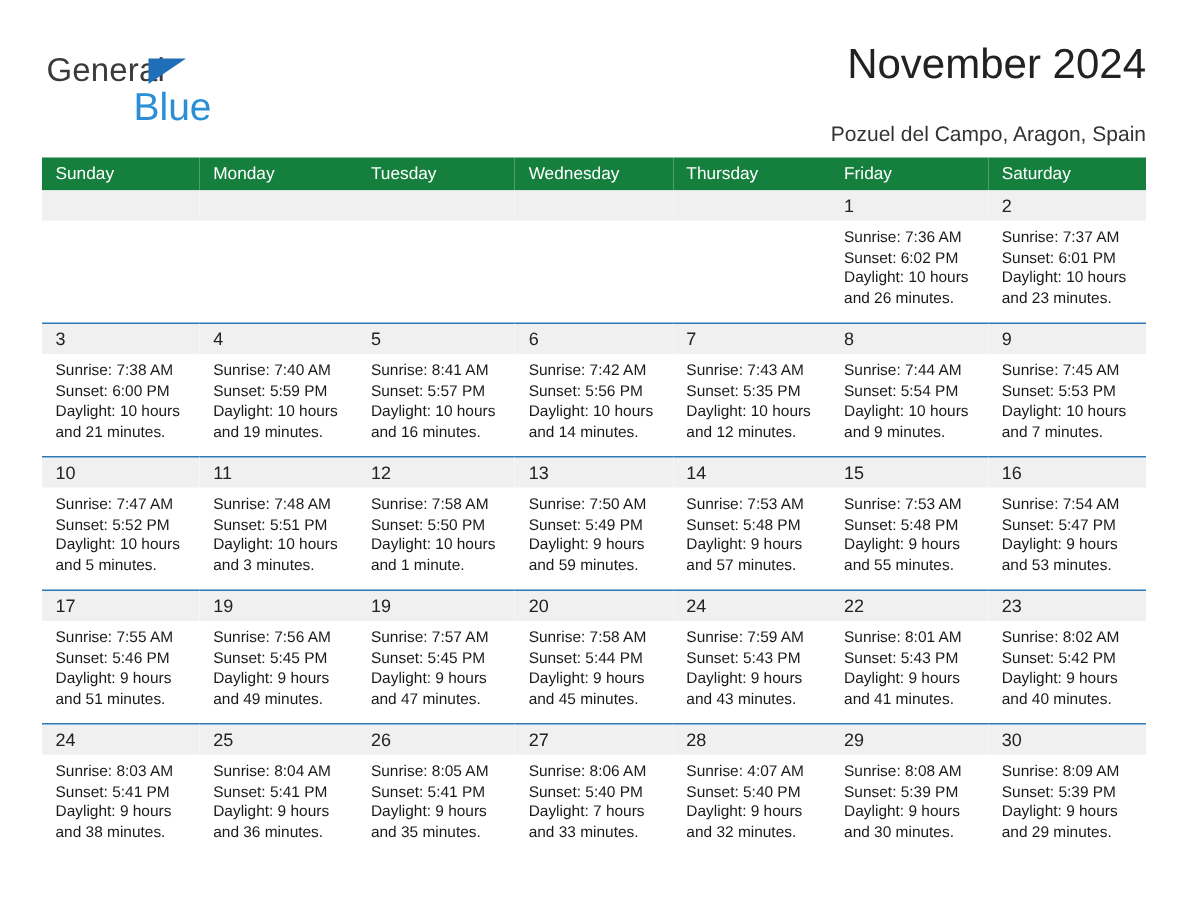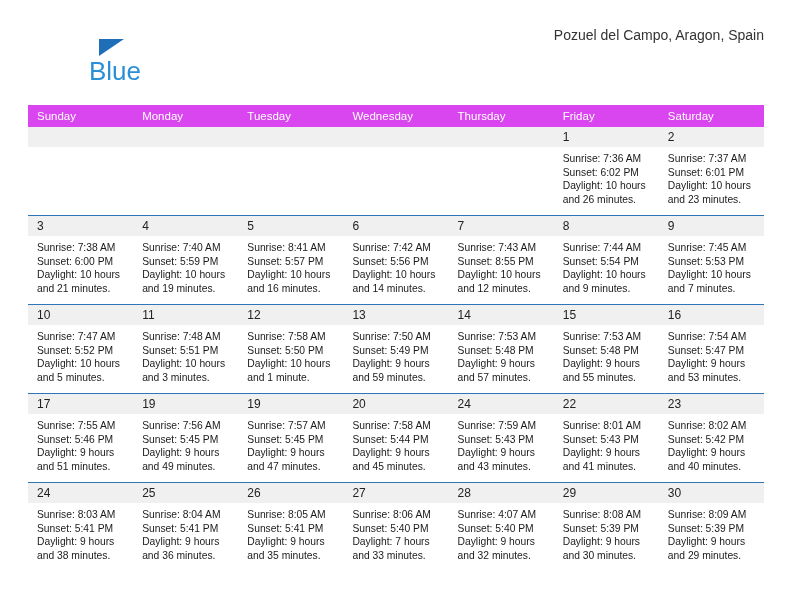--- a/index.html
+++ b/index.html
@@ -68,38 +68,38 @@
     top: 0;
     text-align: right;
   }
   .cal-title {
     font-size: 28px;
     color: #222222;
     line-height: 34px;
     white-space: nowrap;
   }
   .cal-subtitle {
-    margin-top: 0;
+    margin-top: 20px;
     font-size: 14px;
     color: #333333;
     line-height: 18px;
     white-space: nowrap;
   }
 
   
   .calendar {
     position: absolute;
     left: 28px;
     top: 105px;
     width: 736px;
     border-collapse: collapse;
     table-layout: fixed;
   }
   .calendar th {
-    background: #d946ef;
+    background: #15803d;
     color: #ffffff;
     font-size: 11.5px;
     font-weight: normal;
     text-align: left;
     padding: 5px 0 5px 9px;
     height: 19px;
     box-sizing: border-box;
     border: none;
   }
   .calendar td {
@@ -133,25 +133,27 @@
   .cell-body .wrap { white-space: normal; }
 </style>
 </head>
 <body>
 
 <div class="page">
 
   <div class="header">
 
     <div class="logo">
+      <span class="logo-general">General</span>
       <span class="logo-tri"></span>
       <span class="logo-blue">Blue</span>
     </div>
 
     <div class="title-wrap">
+      <div class="cal-title">November 2024</div>
       <div class="cal-subtitle">Pozuel del Campo, Aragon, Spain</div>
     </div>
 
   </div>
 
   <table class="calendar">
     <thead>
       <tr id="weekday-row">
           <th>Sunday</th>
           <th>Monday</th>
@@ -231,21 +233,21 @@
             <div class="cell-body">
               <div class="">Sunrise: 7:42 AM</div>
               <div class="">Sunset: 5:56 PM</div>
               <div class="wrap">Daylight: 10 hours and 14 minutes.</div>
             </div>
           </td>
           <td>
             <div class="daynum">7</div>
             <div class="cell-body">
               <div class="">Sunrise: 7:43 AM</div>
-              <div class="">Sunset: 8:55 PM</div>
+              <div class="">Sunset: 5:35 PM</div>
               <div class="wrap">Daylight: 10 hours and 12 minutes.</div>
             </div>
           </td>
           <td>
             <div class="daynum">8</div>
             <div class="cell-body">
               <div class="">Sunrise: 7:44 AM</div>
               <div class="">Sunset: 5:54 PM</div>
               <div class="wrap">Daylight: 10 hours and 9 minutes.</div>
             </div>

